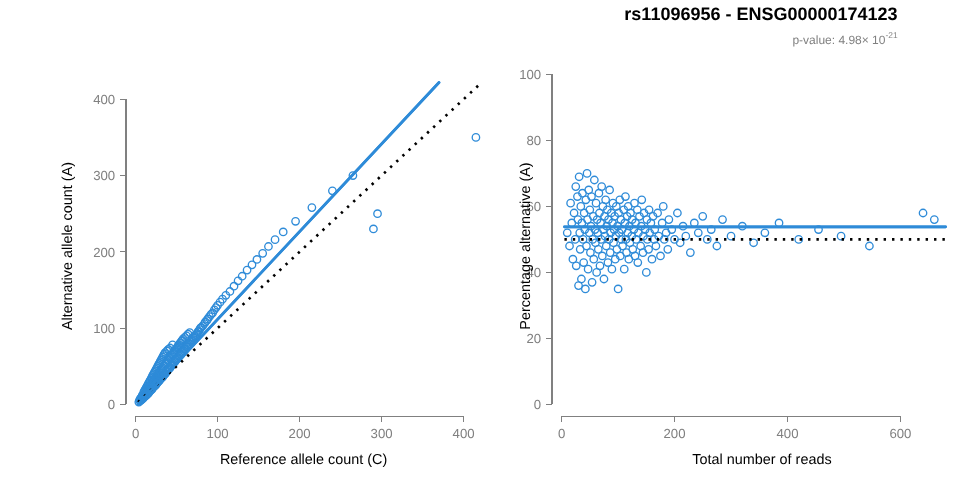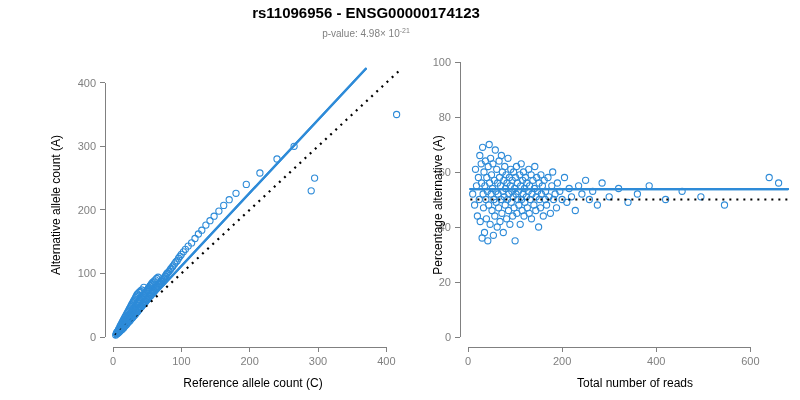--- a/index.html
+++ b/index.html
@@ -15,23 +15,23 @@
     position: relative;
   }
   #figure {
     position: absolute;
     left: 0; top: 0;
     width: 800px;
     height: 400px;
   }
   .title-block {
     position: absolute;
-    left: 0; top: 4px;
+    left: 16px; top: 4px;
     width: 732px;
-    text-align: center;
+    text-align: right;
   }
   .fig-title {
     font-family: "Liberation Sans", sans-serif;
     font-size: 15px;
     font-weight: bold;
     color: #000000;
     letter-spacing: 0px;
     line-height: 18px;
   }
   .fig-subtitle {

